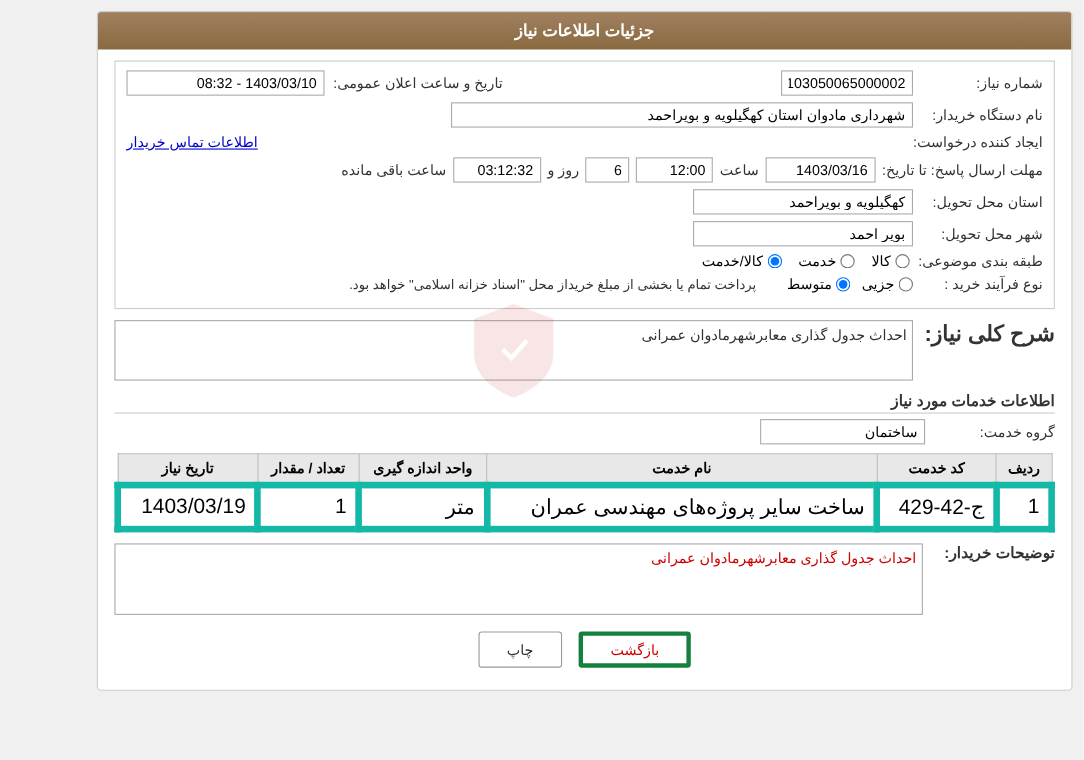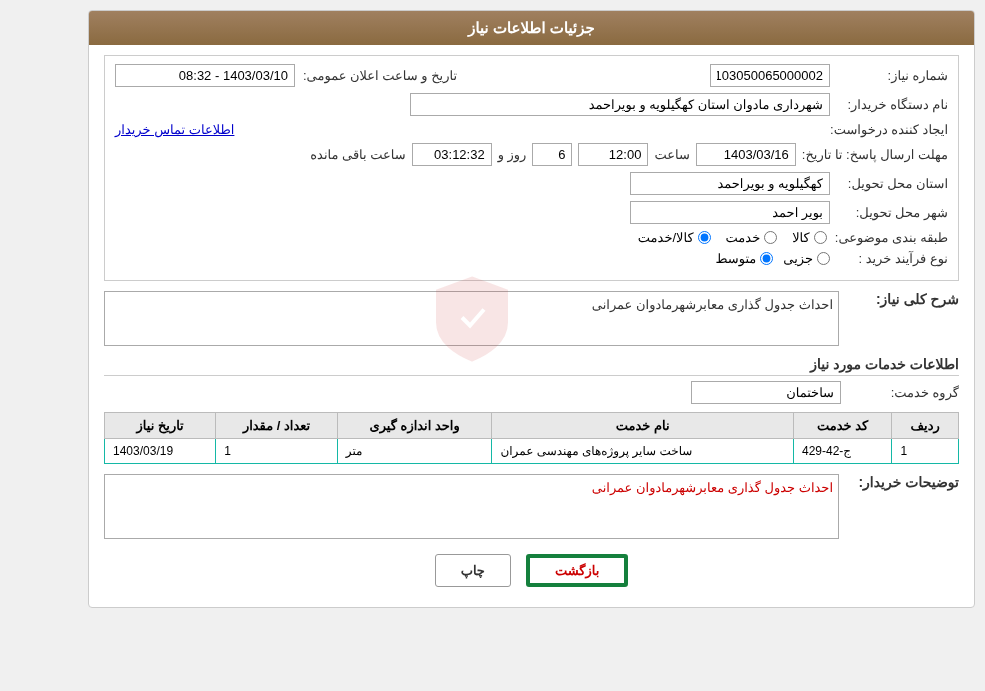--- a/index.html
+++ b/index.html
@@ -106,24 +106,24 @@
       margin-top: 5px;
     }
     .services-table th {
       background: #e8e8e8;
       border: 1px solid #bbb;
       padding: 5px 8px;
       text-align: center;
       font-size: 13px;
     }
     .services-table td {
-      border: 1px solid #14b8a6;
+      border: 6px solid #14b8a6;
       padding: 5px 8px;
-      text-align: left;
-      font-size: 12px;
+      text-align: right;
+      font-size: 19px;
     }
     .buyer-desc-box {
       border: 1px solid #aaa;
       padding: 5px;
       min-height: 60px;
       background: #fff;
       direction: rtl;
     }
     .buyer-desc-text {
       color: #c00;
@@ -135,21 +135,20 @@
       gap: 15px;
       margin-top: 15px;
       margin-bottom: 10px;
     }
     .btn {
       padding: 5px 25px;
       font-size: 13px;
       font-family: Tahoma, Arial, sans-serif;
       cursor: pointer;
       border-radius: 3px;
-      font-weight: bold;
     }
     .btn-print {
       background: #fff;
       border: 1px solid #999;
       color: #333;
     }
     .btn-back {
       background: #fff;
       border: 4px solid #15803d;
       color: #c00;
@@ -232,26 +231,27 @@
           <div class="purchase-type-row">
             <label class="radio-item">
               <input type="radio" name="purchase_type" style="">
               <span>جزیی</span>
             </label>
             <label class="radio-item">
               <input type="radio" name="purchase_type" checked="" style="">
               <span>متوسط</span>
             </label>
           </div>
+          <span class="purchase-note" style="margin-right:20px;">پرداخت تمام یا بخشی از مبلغ خریداز محل "اسناد خزانه اسلامی" خواهد بود.</span>
         </div>
 
       </div>
 
       <div style="display:flex; align-items:flex-start; gap:10px; margin-bottom:10px;">
-        <span class="form-label" style="font-weight:bold; font-size:14px; min-width:110px;">شرح کلی نیاز:</span>
+        <span class="form-label" style="font-weight:bold; font-size:20px; min-width:110px;">شرح کلی نیاز:</span>
         <div style="flex:1; border:1px solid #aaa; padding:5px; min-height:55px; background:#fff; direction:rtl; position:relative;">
           
           <div style="position:absolute; top:50%; left:50%; transform:translate(-50%,-50%); opacity:0.12; pointer-events:none; z-index:0;">
             <svg width="80" height="90" viewBox="0 0 80 90">
               <path d="M40 5 L75 18 L75 50 C75 70 55 82 40 88 C25 82 5 70 5 50 L5 18 Z" fill="#cc3333" stroke="#cc3333" stroke-width="2"></path>
               <path d="M30 45 L38 53 L52 37" fill="none" stroke="#fff" stroke-width="4"></path>
             </svg>
           </div>
           <span style="position:relative; z-index:1; color:#333; font-size:13px;">احداث جدول گذاری معابرشهرمادوان عمرانی</span>
         </div>

